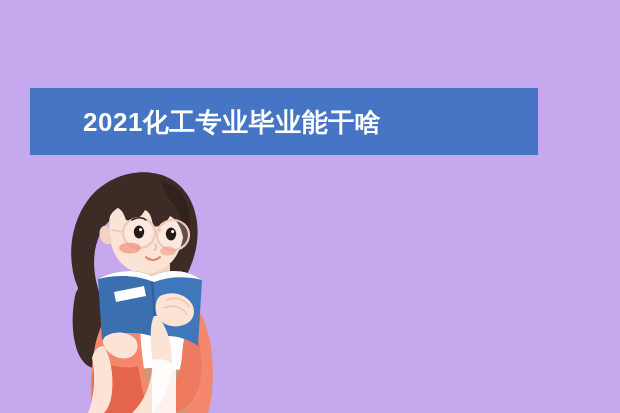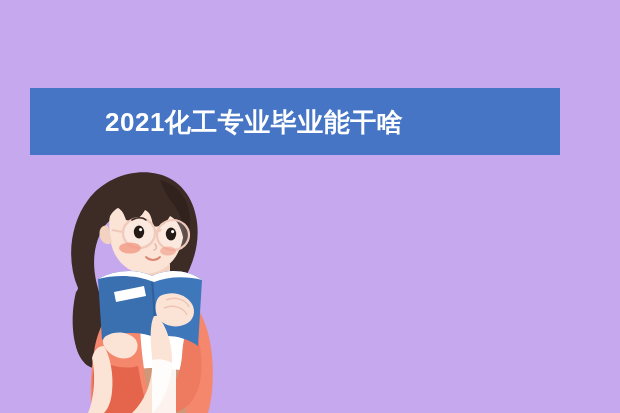--- a/index.html
+++ b/index.html
@@ -25,21 +25,20 @@
   
   #title-banner {
     position: absolute;
     left: 30px;
     top: 88px;
     width: 508px;
     height: 67px;
     background: #4575c4;
     display: flex;
     align-items: center;
-    padding-left: 22px;
   }
   #title-text {
     margin-left: 53px;
     color: #ffffff;
     font-size: 26px;
     font-weight: bold;
     letter-spacing: 0.5px;
     line-height: 1;
     white-space: nowrap;
     font-family: "Liberation Sans", "DejaVu Sans", sans-serif;

